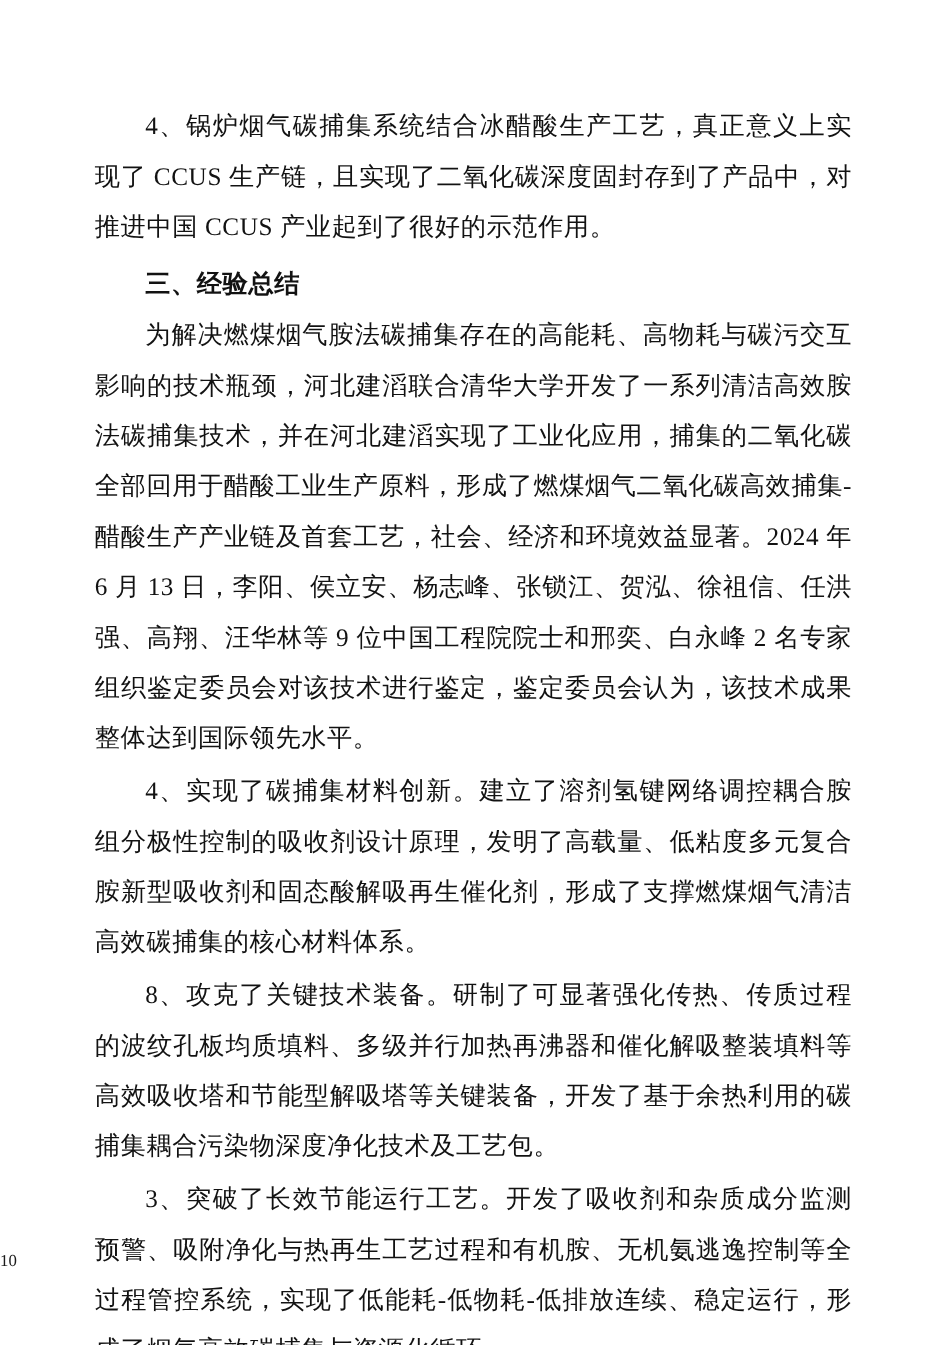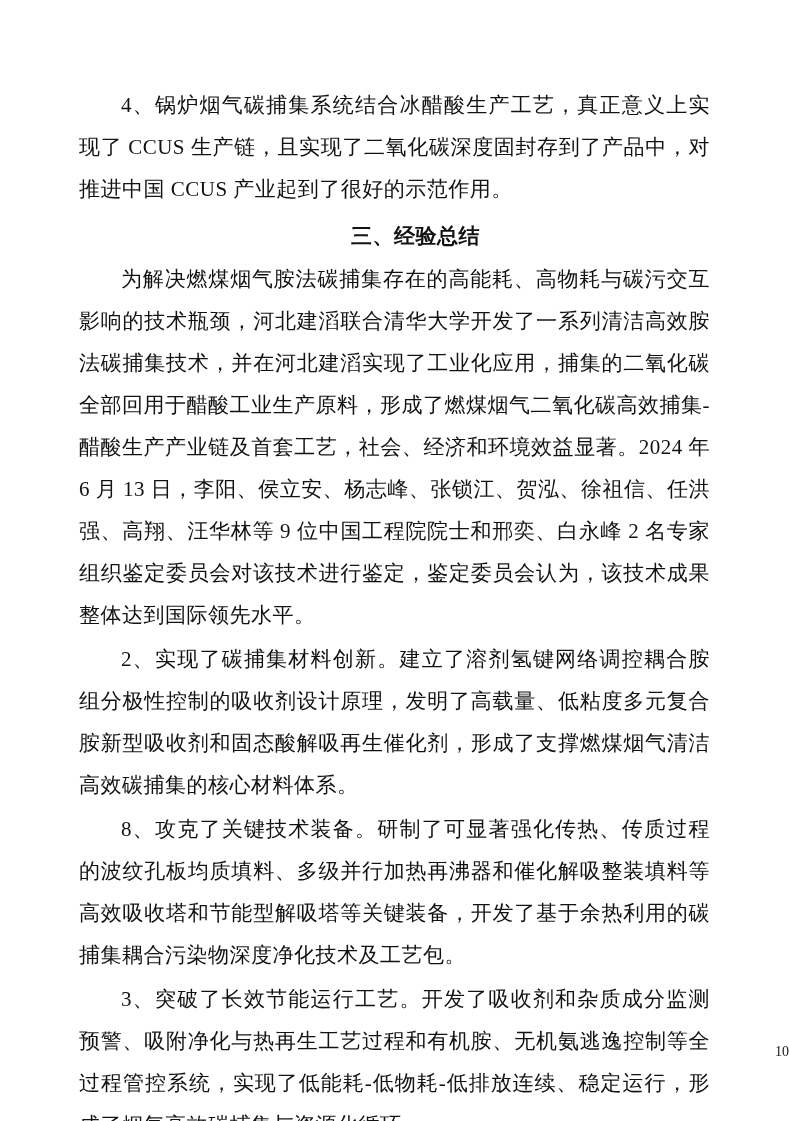--- a/index.html
+++ b/index.html
@@ -32,41 +32,41 @@
   }
   .para {
     margin: 0 0 2px 0;
     text-indent: 2em;
   }
   .heading {
     margin: 5px 0 1px 0;
     font-size: 21px;
     font-weight: 700;
     text-indent: 2em;
-    text-align: center;
+    text-align: left;
   }
   .footer {
     position: absolute;
     left: 0;
     top: 1042px;
     width: 789px;
-    text-align: right;
+    text-align: left;
     font-size: 14px;
     line-height: 20px;
     color: #1a1a1a;
   }
 </style>
 </head>
 <body>
 
 <div class="page">
   <div class="content">
     <p class="para">4、锅炉烟气碳捕集系统结合冰醋酸生产工艺，真正意义上实现了 CCUS 生产链，且实现了二氧化碳深度固封存到了产品中，对推进中国 CCUS 产业起到了很好的示范作用。</p>
     <h2 class="heading">三、经验总结</h2>
     <p class="para">为解决燃煤烟气胺法碳捕集存在的高能耗、高物耗与碳污交互影响的技术瓶颈，河北建滔联合清华大学开发了一系列清洁高效胺法碳捕集技术，并在河北建滔实现了工业化应用，捕集的二氧化碳全部回用于醋酸工业生产原料，形成了燃煤烟气二氧化碳高效捕集-醋酸生产产业链及首套工艺，社会、经济和环境效益显著。2024 年 6 月 13 日，李阳、侯立安、杨志峰、张锁江、贺泓、徐祖信、任洪强、高翔、汪华林等 9 位中国工程院院士和邢奕、白永峰 2 名专家组织鉴定委员会对该技术进行鉴定，鉴定委员会认为，该技术成果整体达到国际领先水平。</p>
-    <p class="para">2、实现了碳捕集材料创新。建立了溶剂氢键网络调控耦合胺组分极性控制的吸收剂设计原理，发明了高载量、低粘度多元复合胺新型吸收剂和固态酸解吸再生催化剂，形成了支撑燃煤烟气清洁高效碳捕集的核心材料体系。</p>
+    <p class="para">4、实现了碳捕集材料创新。建立了溶剂氢键网络调控耦合胺组分极性控制的吸收剂设计原理，发明了高载量、低粘度多元复合胺新型吸收剂和固态酸解吸再生催化剂，形成了支撑燃煤烟气清洁高效碳捕集的核心材料体系。</p>
     <p class="para">8、攻克了关键技术装备。研制了可显著强化传热、传质过程的波纹孔板均质填料、多级并行加热再沸器和催化解吸整装填料等高效吸收塔和节能型解吸塔等关键装备，开发了基于余热利用的碳捕集耦合污染物深度净化技术及工艺包。</p>
     <p class="para">3、突破了长效节能运行工艺。开发了吸收剂和杂质成分监测预警、吸附净化与热再生工艺过程和有机胺、无机氨逃逸控制等全过程管控系统，实现了低能耗-低物耗-低排放连续、稳定运行，形成了烟气高效碳捕集与资源化循环</p>
   </div>
   <div class="footer">
     <span class="pagenum">10</span>
   </div>
 </div>
 
 </body></html>

